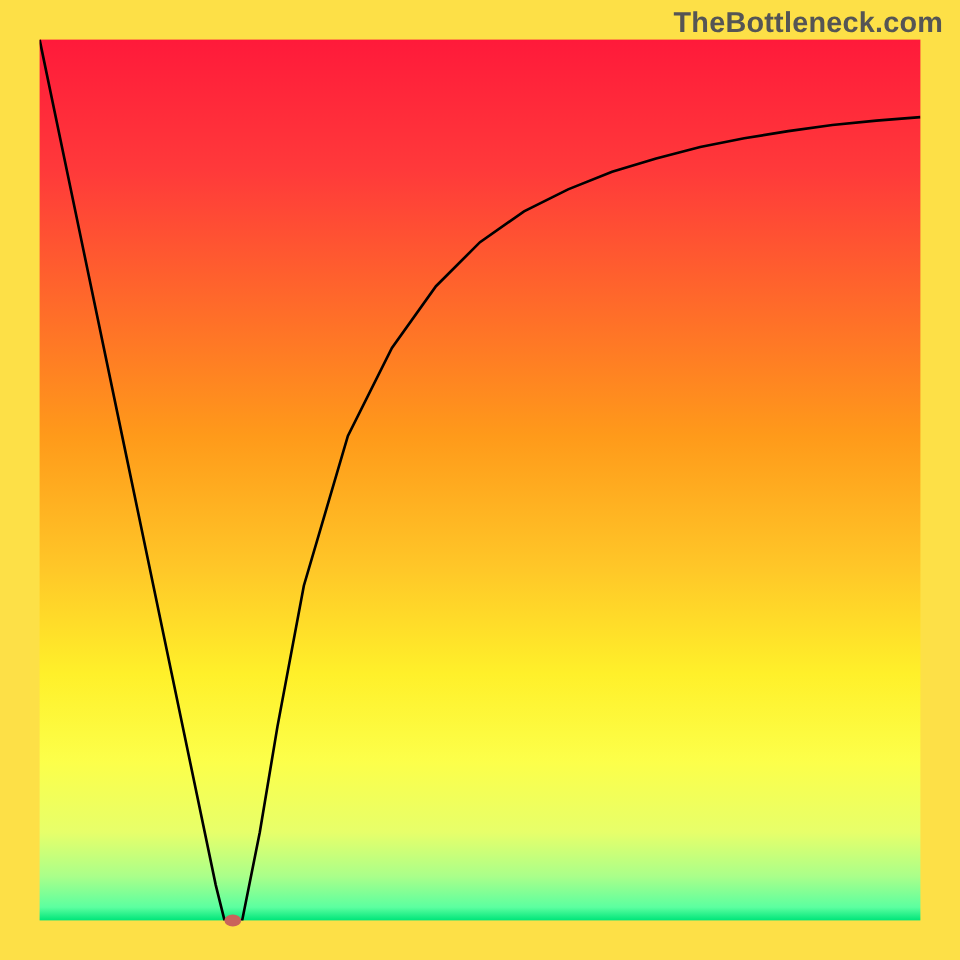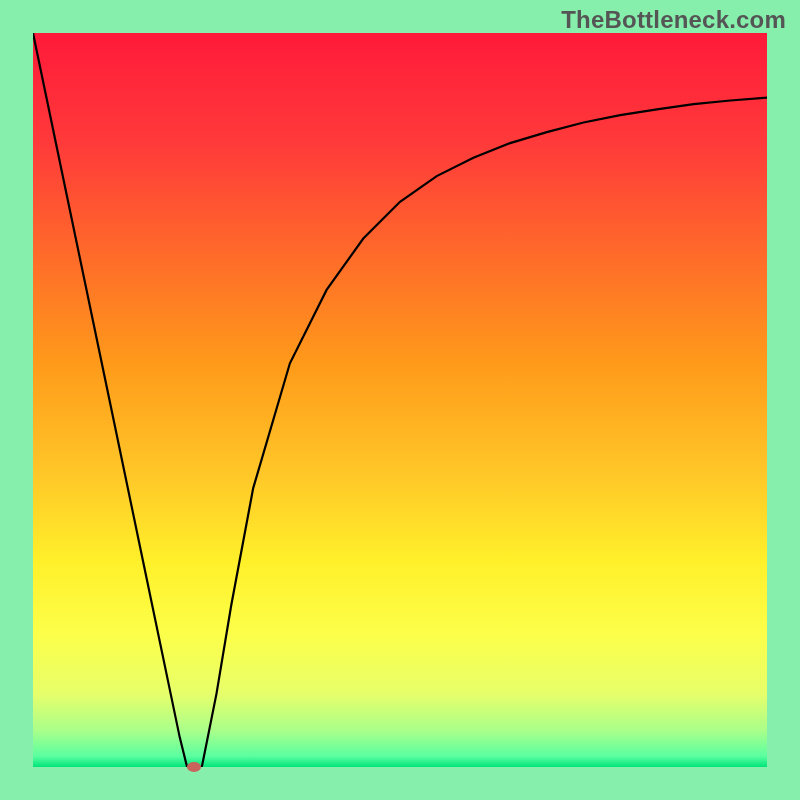--- a/index.html
+++ b/index.html
@@ -10,21 +10,21 @@
     background: #000;
     overflow: hidden;
     font-family: Arial, Helvetica, sans-serif;
   }
   .frame {
     position: absolute;
     left: 0;
     top: 0;
     width: 800px;
     height: 800px;
-    background: #86efac;
+    background: #fde047;
   }
   .plot {
     position: absolute;
     left: 33px;
     top: 33px;
     width: 734px;
     height: 734px;
     
   }
   .watermark {

